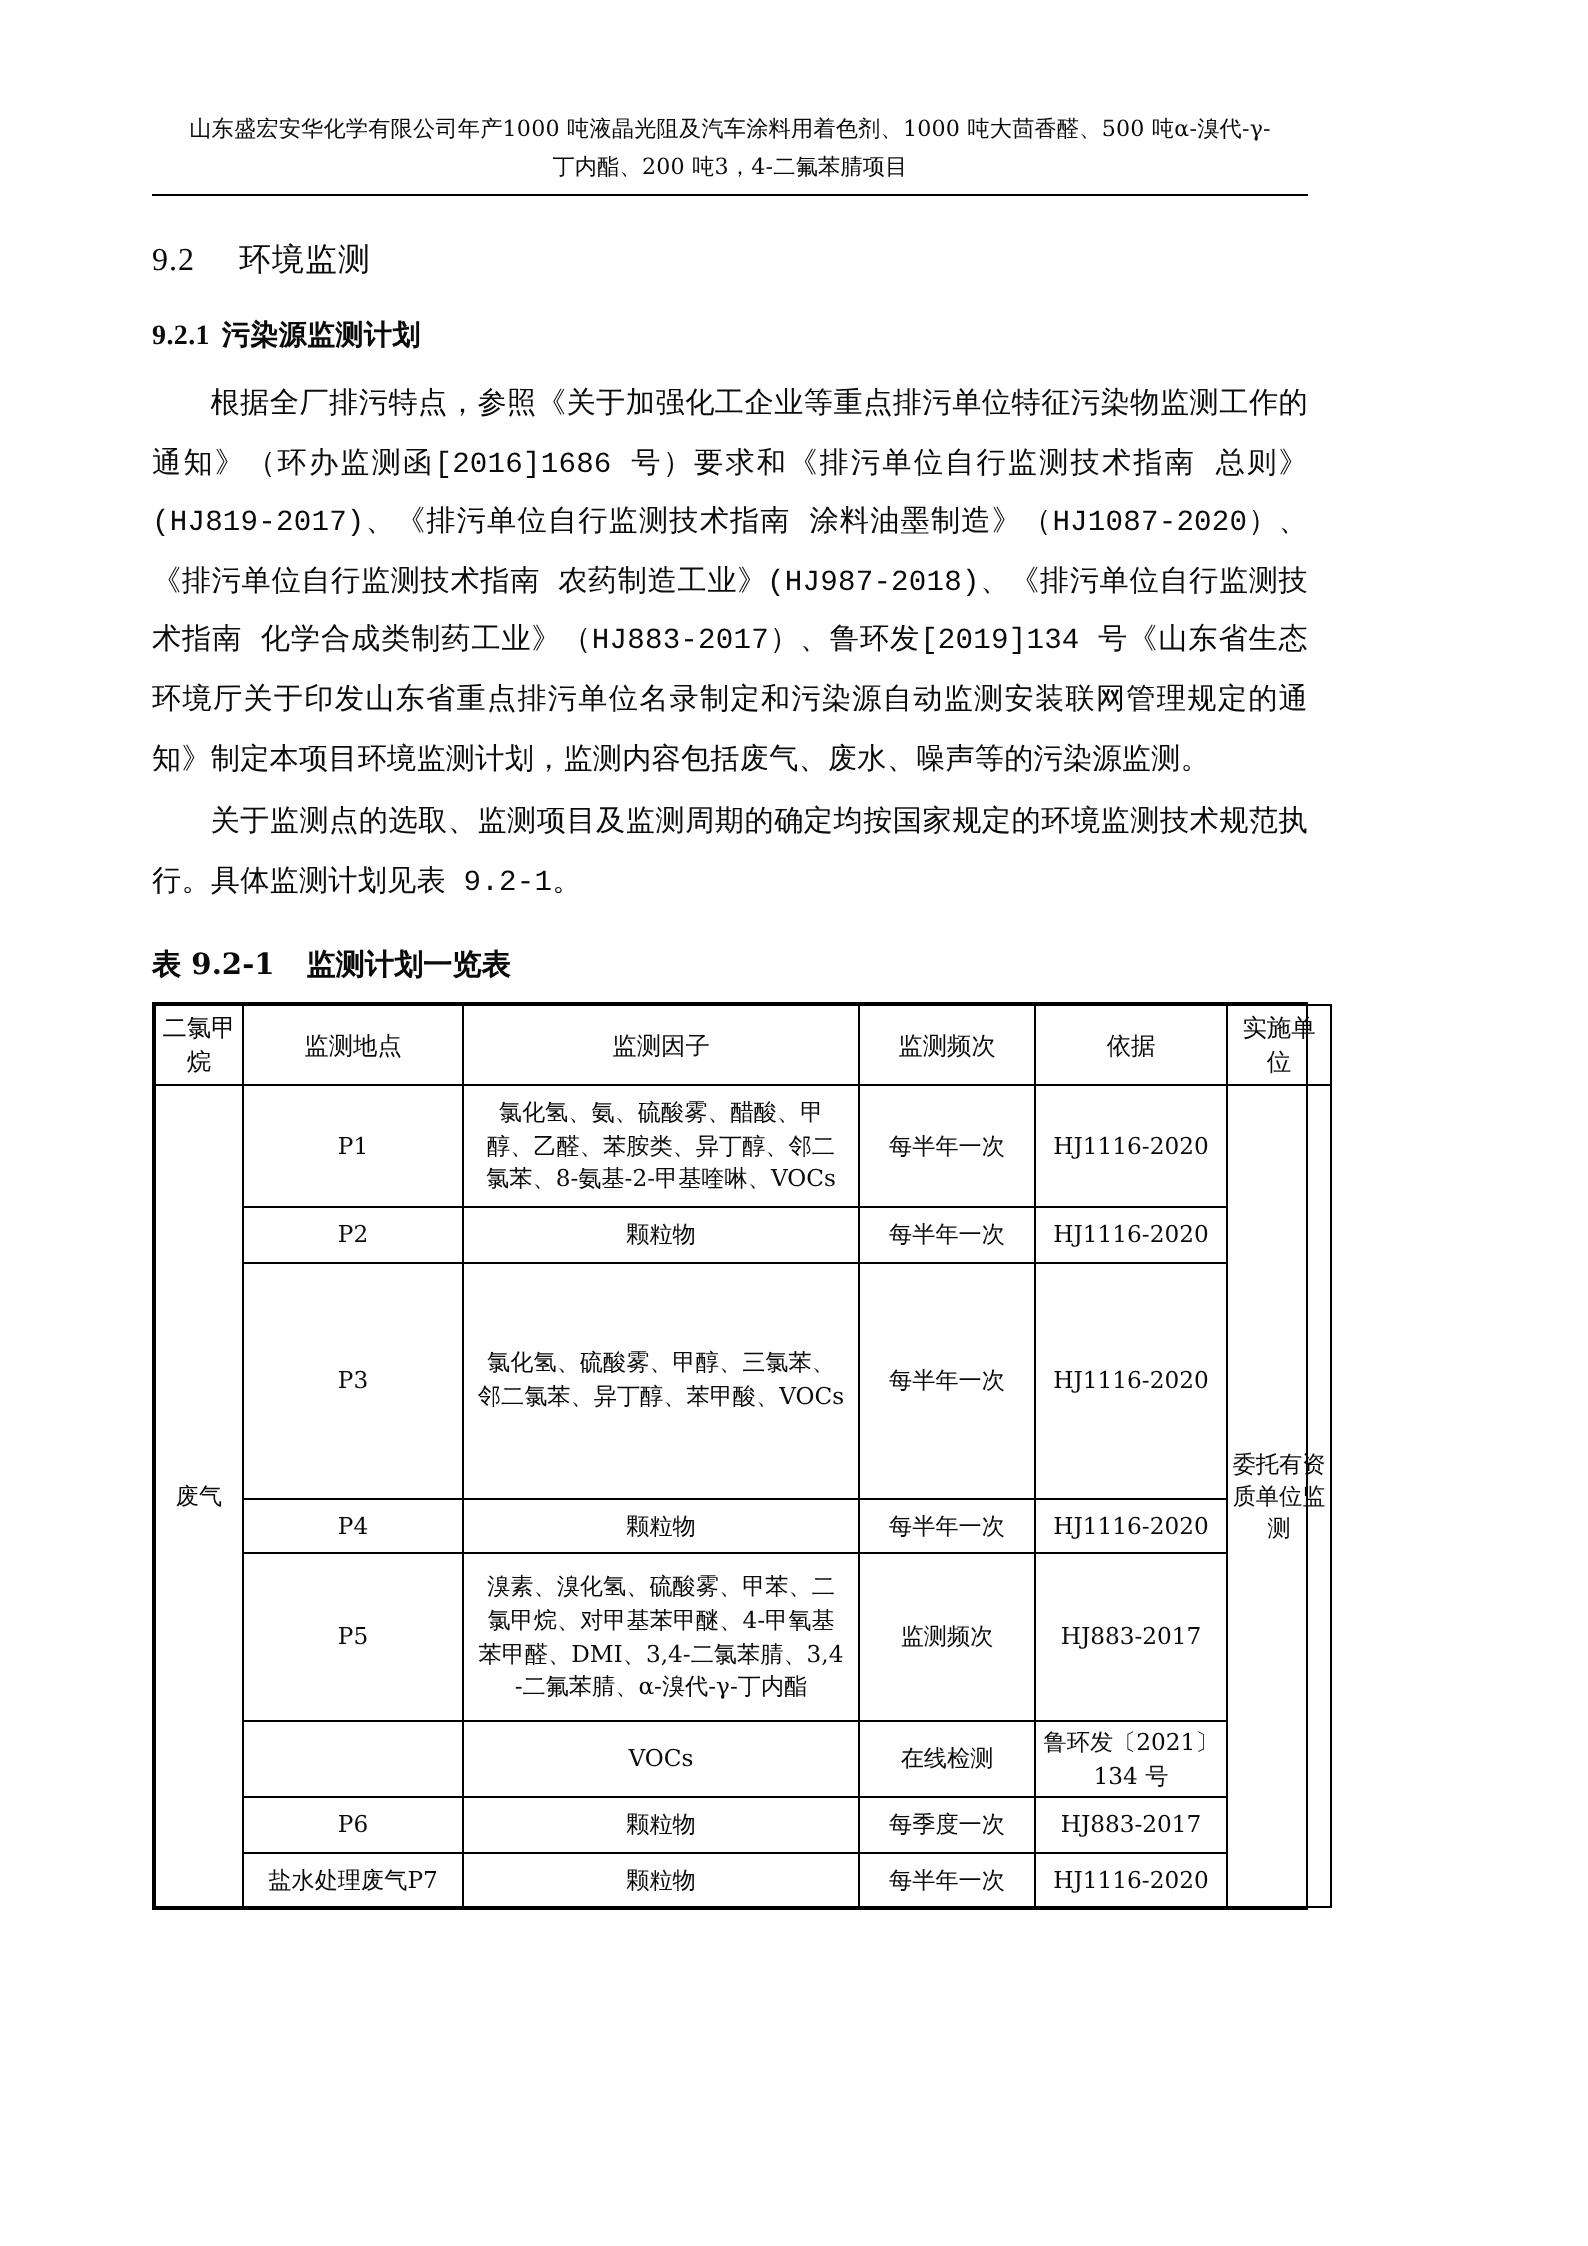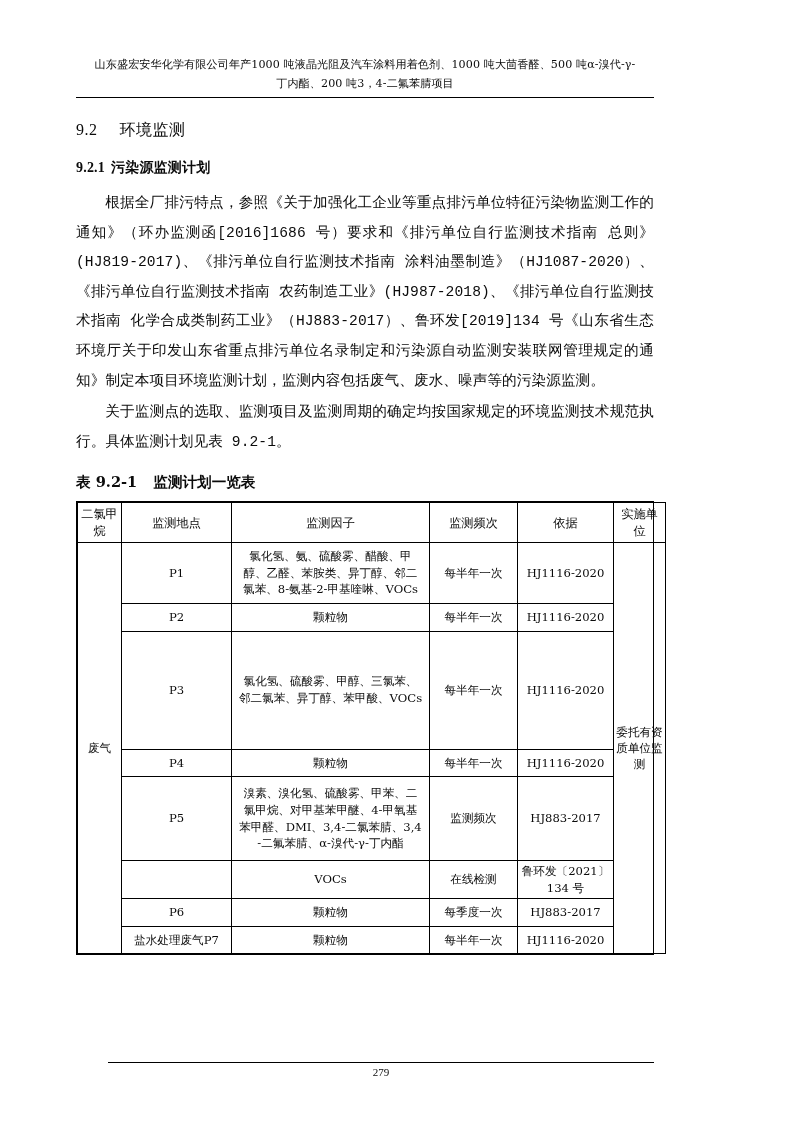--- a/index.html
+++ b/index.html
@@ -231,18 +231,14 @@
       <tr>
         <td class="pad-lr">盐水处理废气P7</td>
         <td class="factors">颗粒物</td>
         <td>每半年一次</td>
         <td>HJ1116-2020</td>
       </tr>
     </tbody>
   </table>
   </div>
 
-  <div class="footer">
-    <hr class="footer-rule">
-    <div class="footer-num">279</div>
-  </div>
 
 </div>
 
 </body></html>

